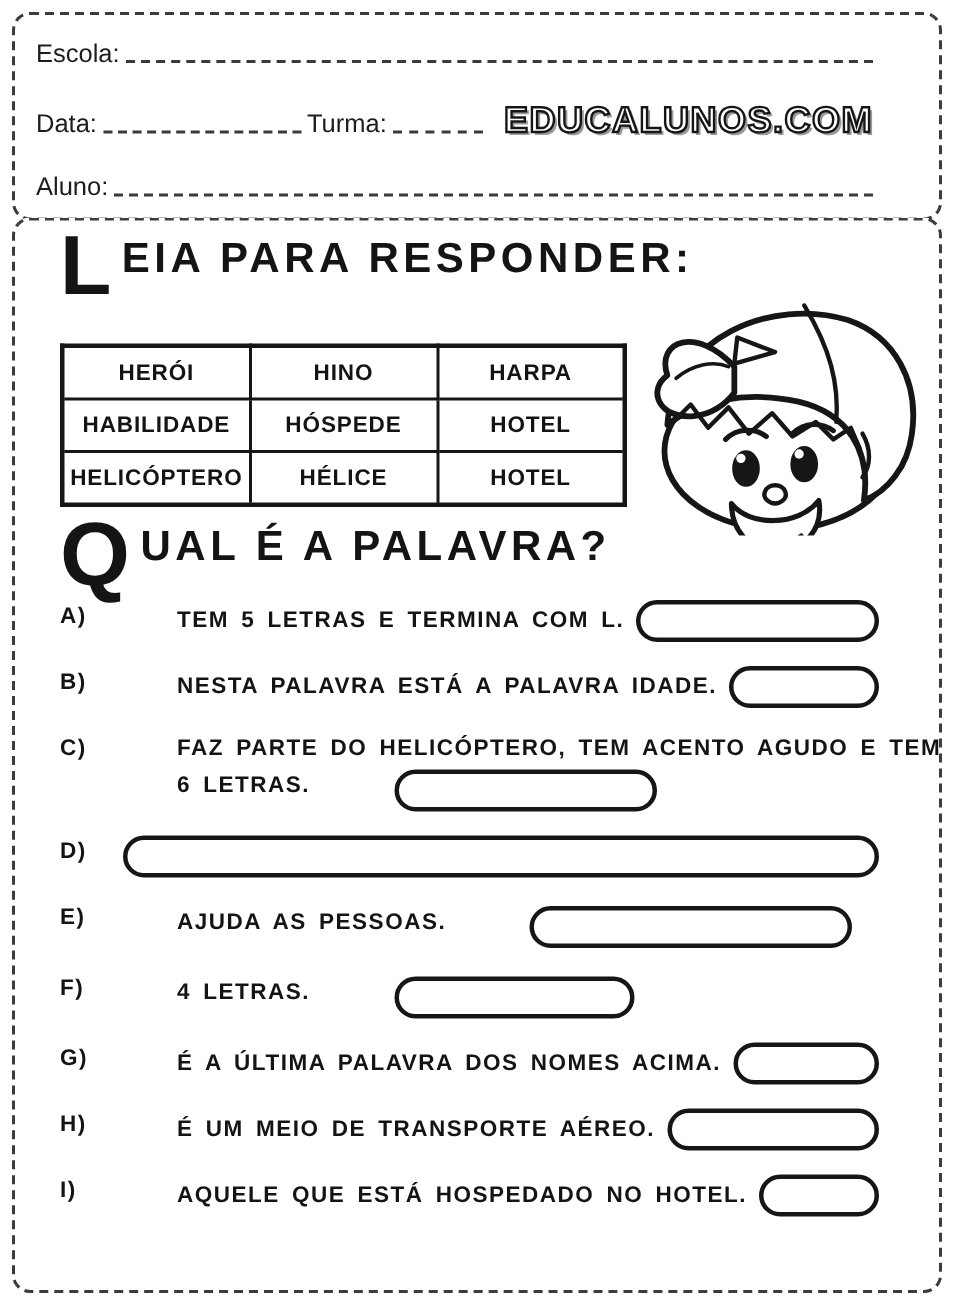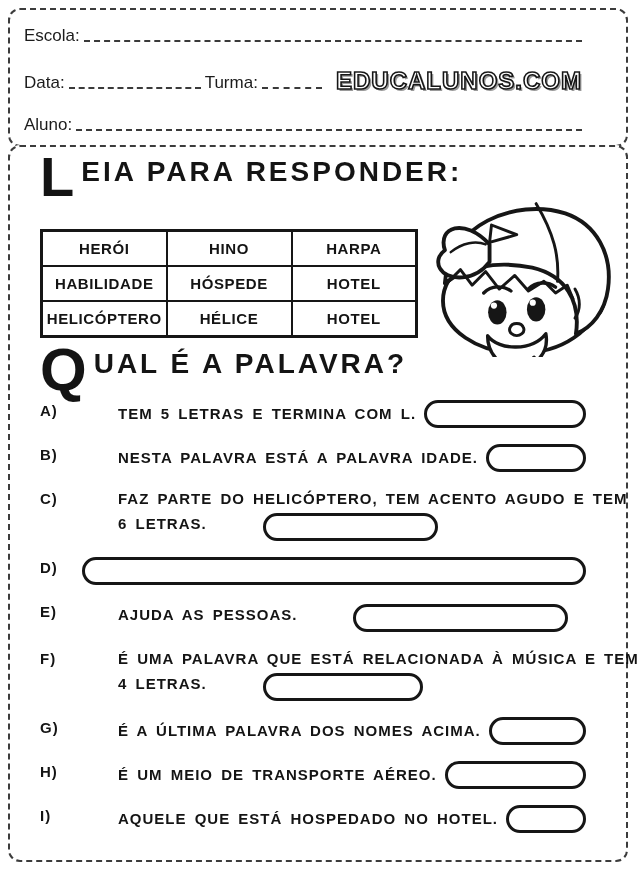--- a/index.html
+++ b/index.html
@@ -185,21 +185,20 @@
           <div class="q-content">
             <div class="line2">
               <span class="q-line">AJUDA AS PESSOAS.</span>
               <span class="oval" style="width: 215px;"></span>
             </div>
           </div>
         </div>
         <div class="question">
           <span class="q-letter">F)</span>
           <div class="q-content">
-            <div><span class="q-line">É UMA PALAVRA QUE ESTÁ RELACIONADA À MÚSICA E TEM</span></div>
             <div class="line2">
               <span class="q-line">4 LETRAS.</span>
               <span class="oval" style="width: 160px;"></span>
             </div>
           </div>
         </div>
         <div class="question">
           <span class="q-letter">G)</span>
           <div class="q-content single">
             <span class="q-line">É A ÚLTIMA PALAVRA DOS NOMES ACIMA.</span>

